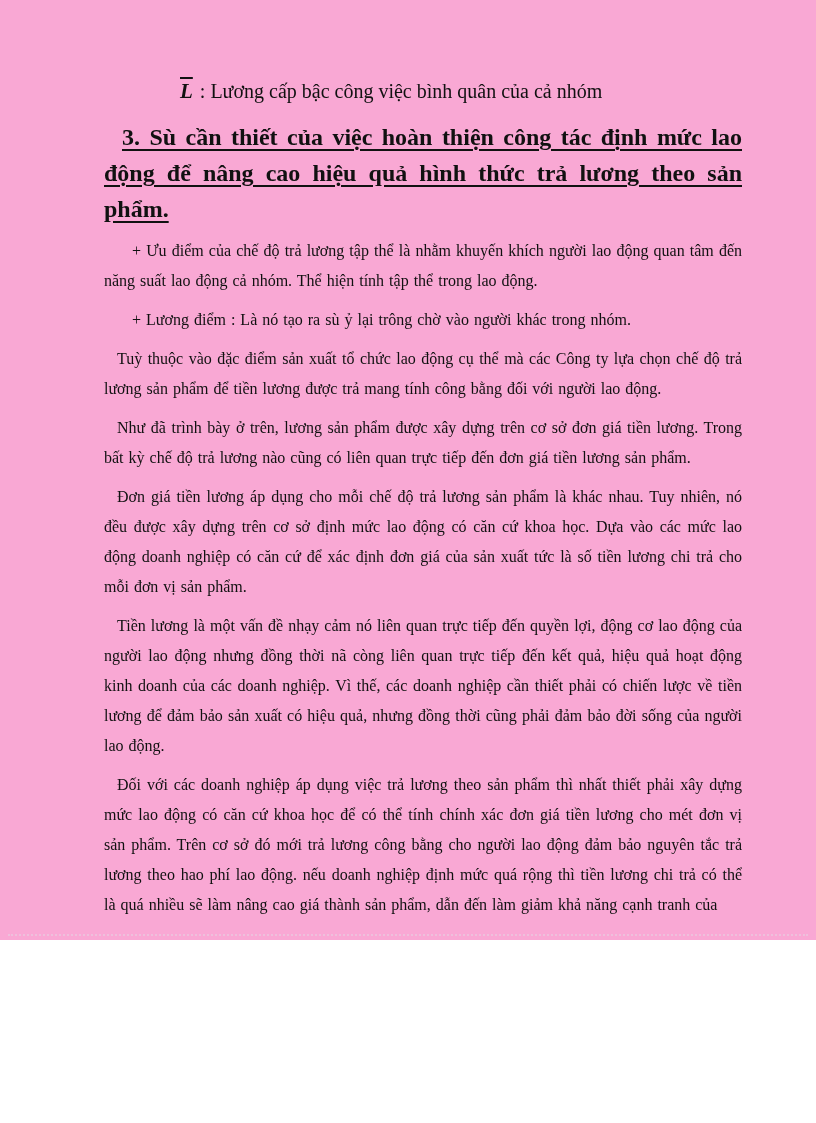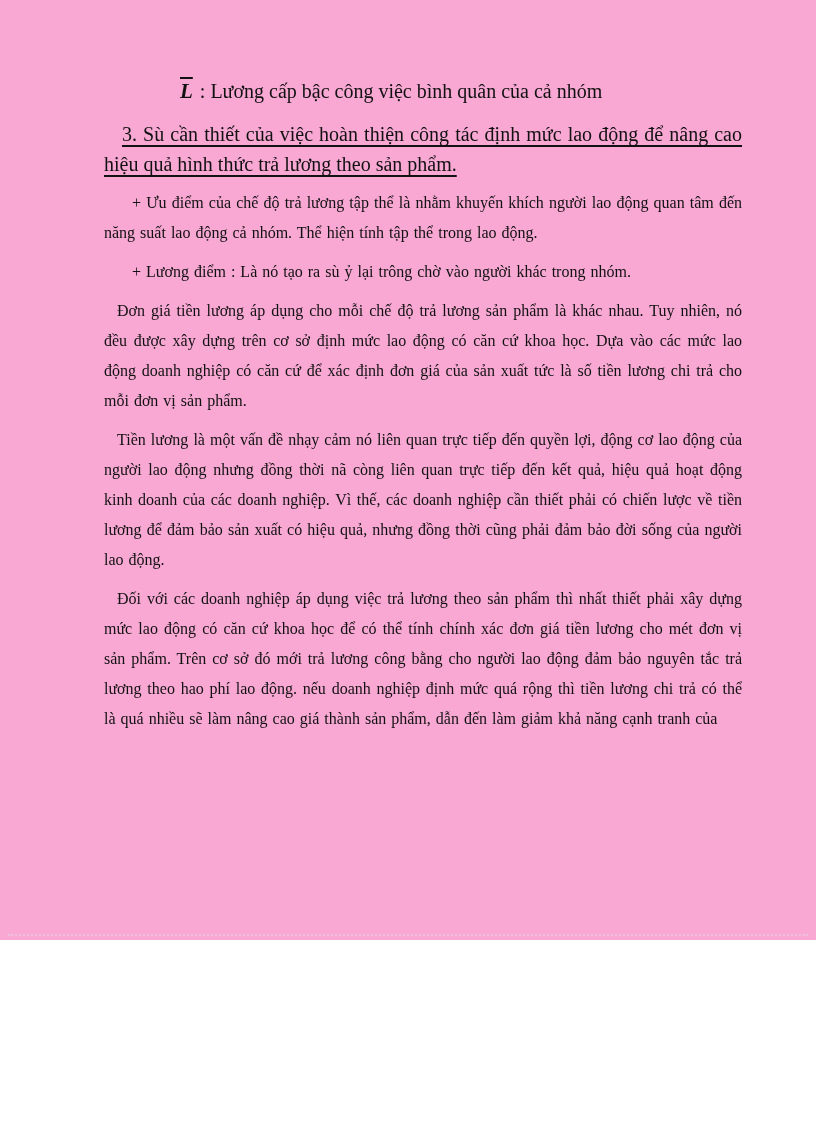--- a/index.html
+++ b/index.html
@@ -31,23 +31,23 @@
   }
   .lbar {
     font-weight: bold;
     font-style: italic;
     font-size: 21px;
     text-decoration: overline;
     text-decoration-thickness: 2px;
     margin-right: 7px;
   }
   .heading {
-    font-size: 20px;
-    line-height: 30px;
-    font-weight: normal;
+    font-size: 24px;
+    line-height: 36px;
+    font-weight: bold;
     text-align: justify;
     text-indent: 18px;
     text-decoration: underline;
     text-underline-offset: 4px;
     text-decoration-thickness: 1.5px;
     margin: 13px 0 0 0;
   }
   .para {
     font-size: 16px;
     line-height: 30px;
@@ -81,20 +81,22 @@
   <div class="content">
 
     <p class="formula-line">
       <span class="lbar">L</span><span>: Lương cấp bậc công việc bình quân của cả nhóm</span>
     </p>
 
     <h3 class="heading">3. Sù cần thiết của việc hoàn thiện công tác định mức lao động để nâng cao hiệu quả hình thức trả lương theo sản phẩm.</h3>
 
     <p class="para plus">+ Ưu điểm của chế độ trả lương tập thể là nhằm khuyến khích người lao động quan tâm đến năng suất lao động cả nhóm. Thể hiện tính tập thể trong lao động.</p>
     <p class="para plus">+ Lương điểm : Là nó tạo ra sù ỷ lại trông chờ vào người khác trong nhóm.</p>
+    <p class="para">Tuỳ thuộc vào đặc điểm sản xuất tổ chức lao động cụ thể mà các Công ty lựa chọn chế độ trả lương sản phẩm để tiền lương được trả mang tính công bằng đối với người lao động.</p>
+    <p class="para">Như đã trình bày ở trên, lương sản phẩm được xây dựng trên cơ sở đơn giá tiền lương. Trong bất kỳ chế độ trả lương nào cũng có liên quan trực tiếp đến đơn giá tiền lương sản phẩm.</p>
     <p class="para">Đơn giá tiền lương áp dụng cho mỗi chế độ trả lương sản phẩm là khác nhau. Tuy nhiên, nó đều được xây dựng trên cơ sở định mức lao động có căn cứ khoa học. Dựa vào các mức lao động doanh nghiệp có căn cứ để xác định đơn giá của sản xuất tức là số tiền lương chi trả cho mỗi đơn vị sản phẩm.</p>
     <p class="para">Tiền lương là một vấn đề nhạy cảm nó liên quan trực tiếp đến quyền lợi, động cơ lao động của người lao động nhưng đồng thời nã còng liên quan trực tiếp đến kết quả, hiệu quả hoạt động kinh doanh của các doanh nghiệp. Vì thế, các doanh nghiệp cần thiết phải có chiến lược về tiền lương để đảm bảo sản xuất có hiệu quả, nhưng đồng thời cũng phải đảm bảo đời sống của người lao động.</p>
     <p class="para">Đối với các doanh nghiệp áp dụng việc trả lương theo sản phẩm thì nhất thiết phải xây dựng mức lao động có căn cứ khoa học để có thể tính chính xác đơn giá tiền lương cho mét đơn vị sản phẩm. Trên cơ sở đó mới trả lương công bằng cho người lao động đảm bảo nguyên tắc trả lương theo hao phí lao động. nếu doanh nghiệp định mức quá rộng thì tiền lương chi trả có thể là quá nhiều sẽ làm nâng cao giá thành sản phẩm, dẫn đến làm giảm khả năng cạnh tranh của</p>
 
   </div>
 
   <div class="page-number">22</div>
   <div class="footer-dotted-line"></div>
 </div>
 

